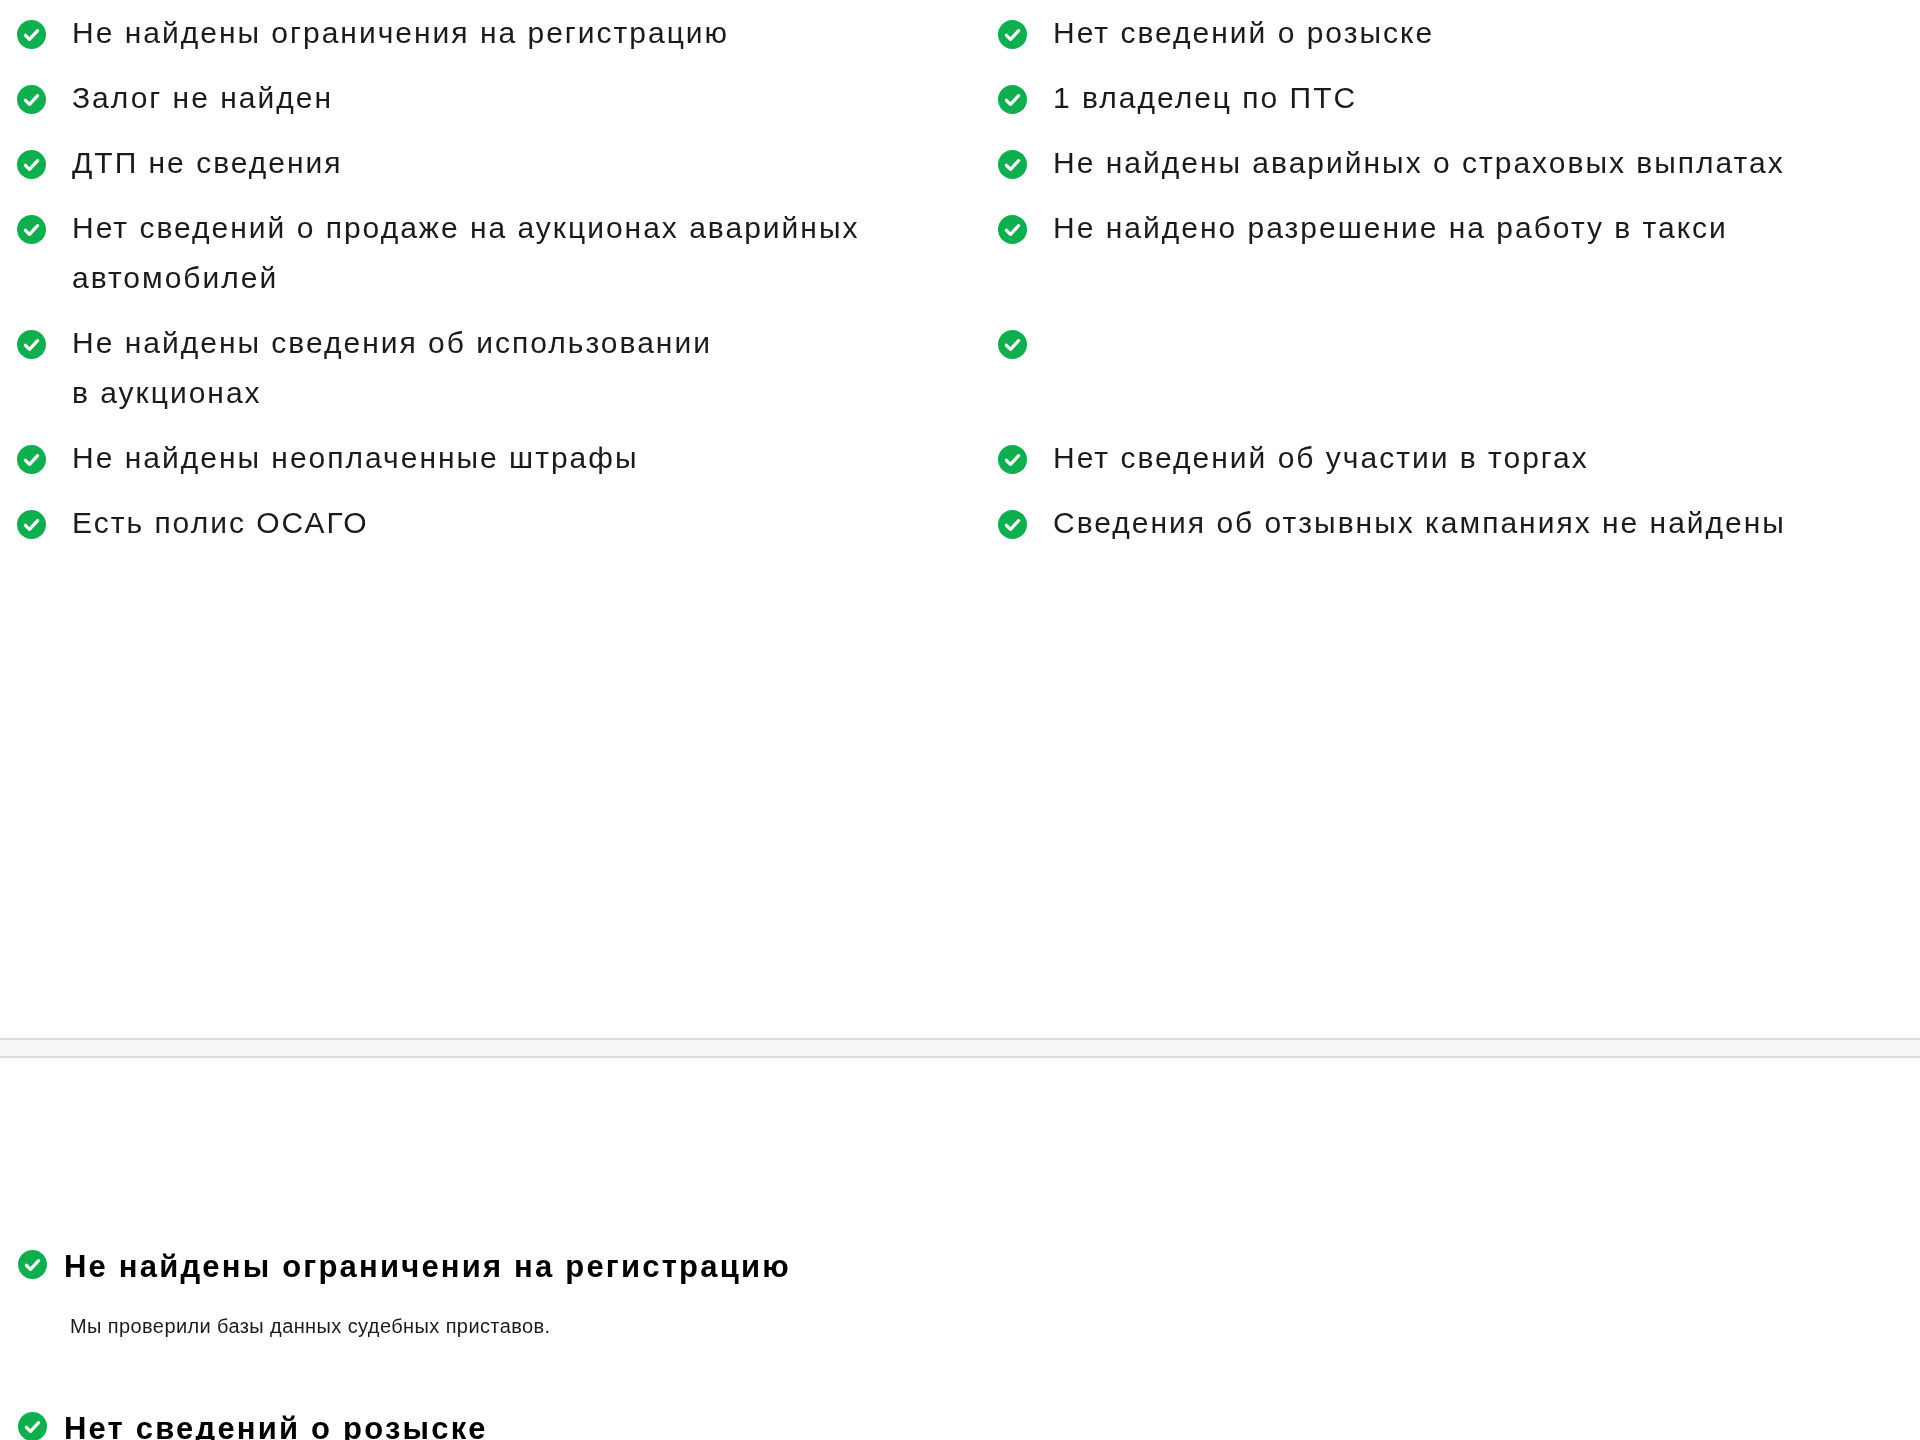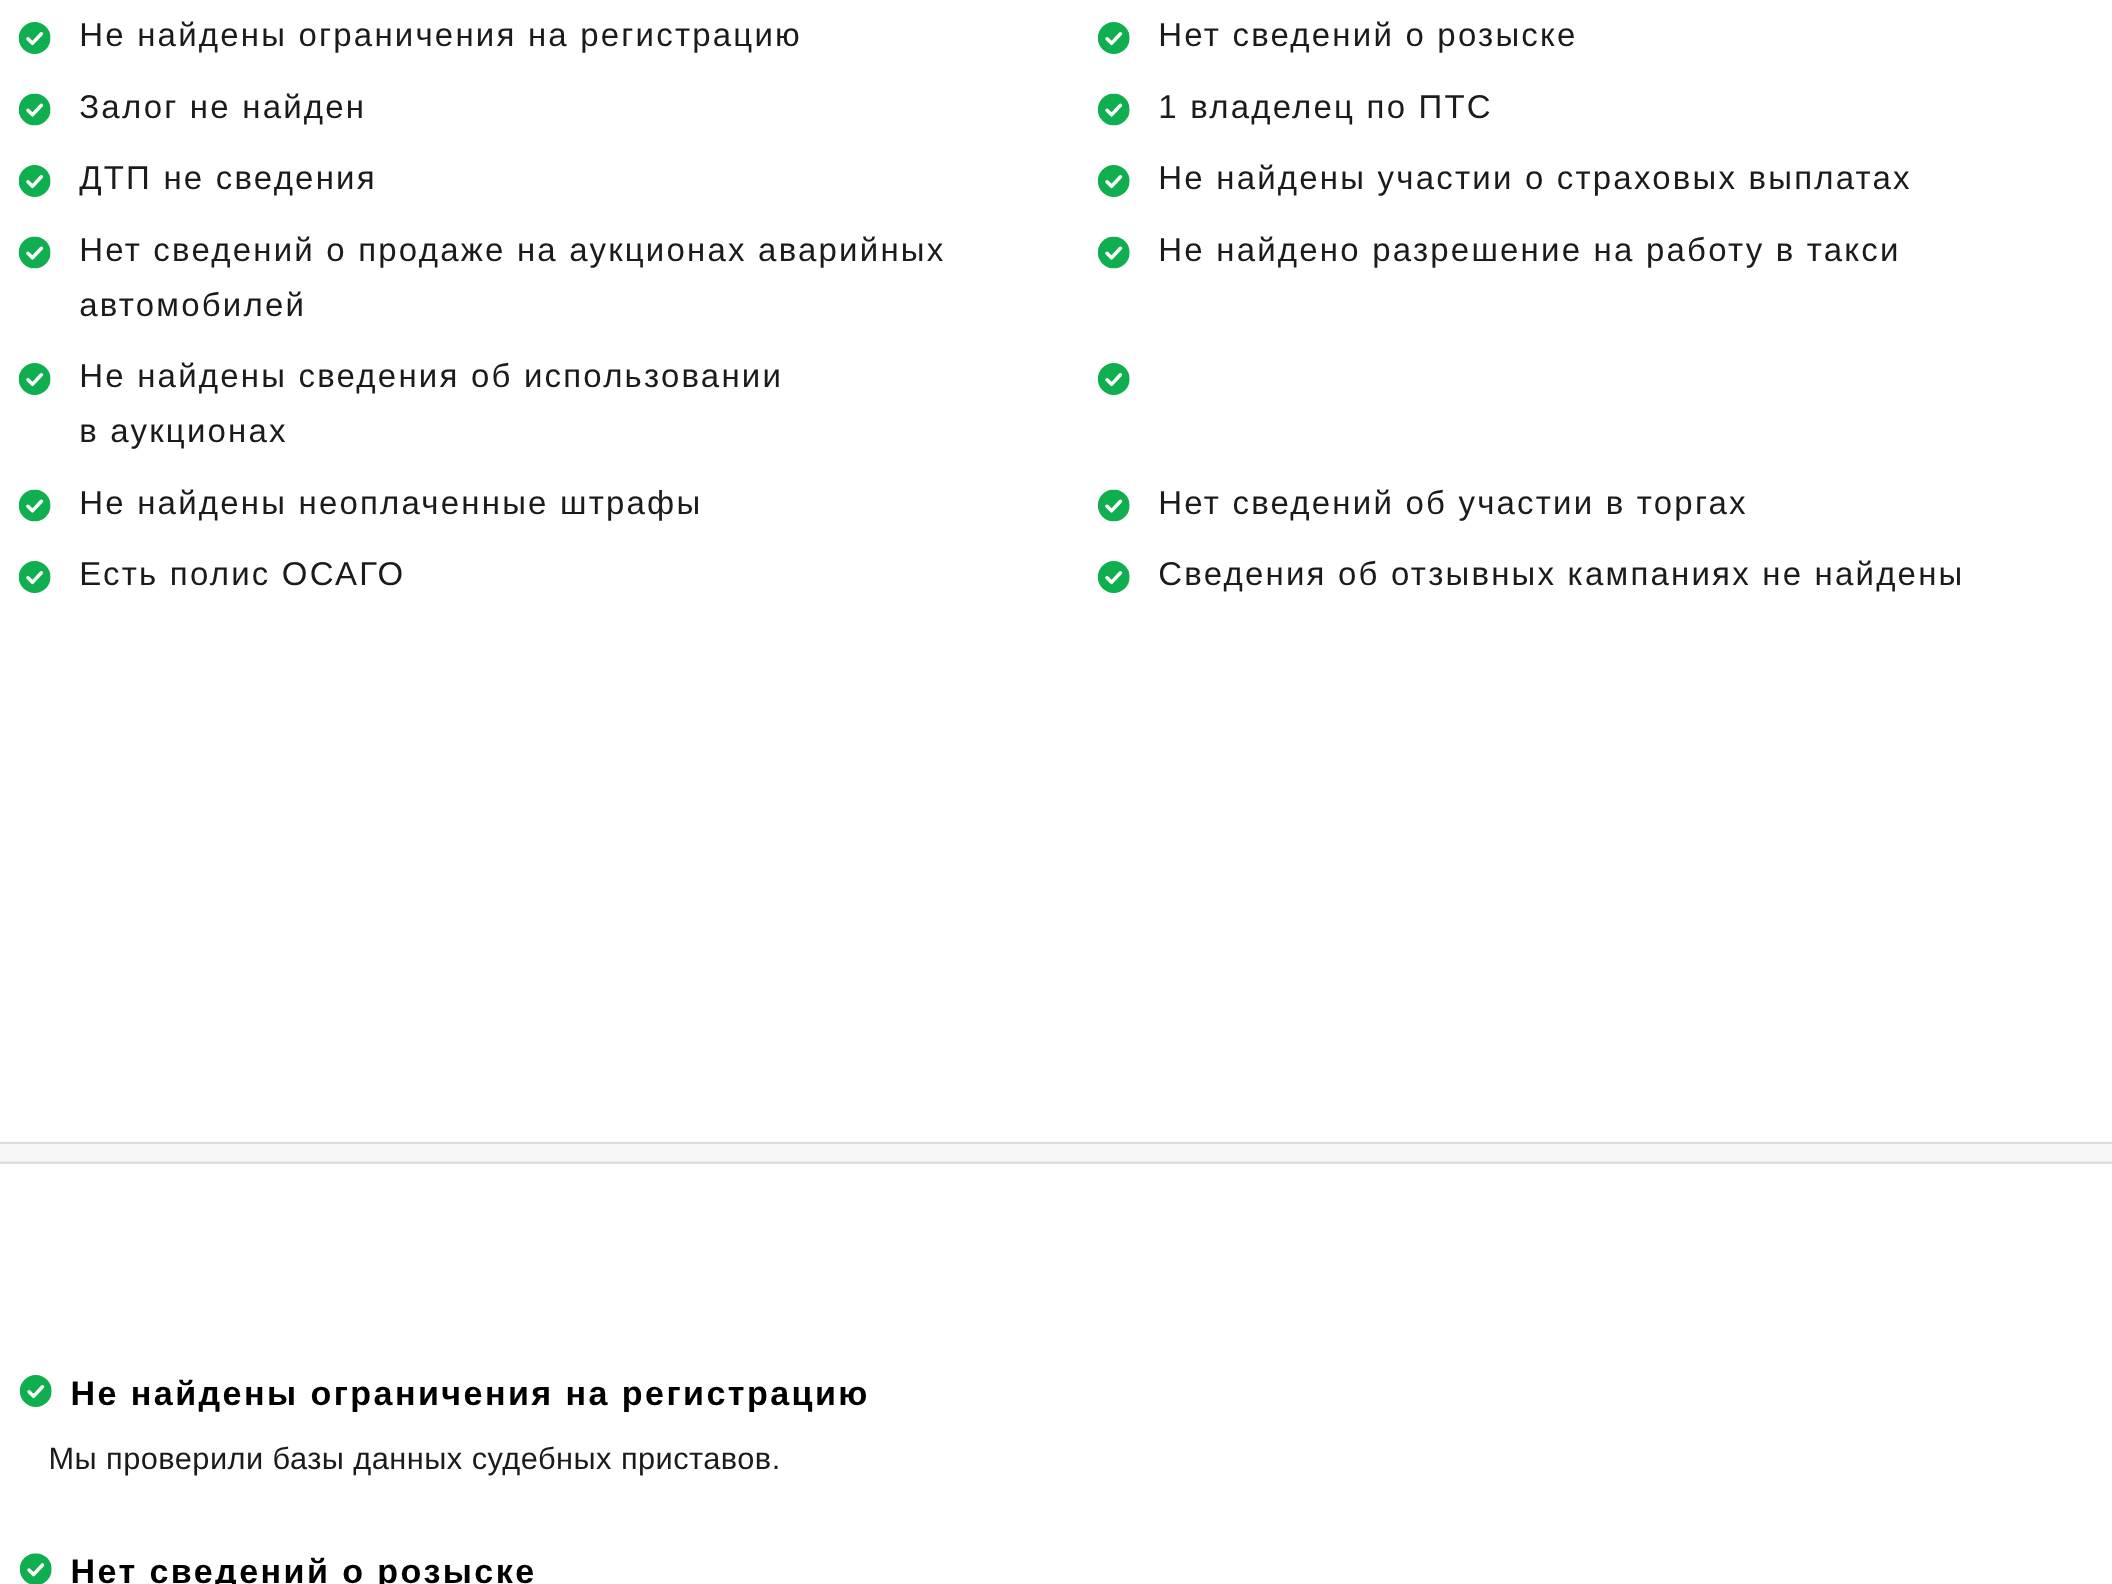--- a/index.html
+++ b/index.html
@@ -24,21 +24,21 @@
   .section-divider{height:20px;background:var(--divider-fill);
     border-top:2px solid var(--divider-border);border-bottom:2px solid var(--divider-border);}
 
   
   .details-section{padding:189px 0 0 18px;}
   .detail-item{margin-bottom:64px;}
   .detail-head{display:flex;align-items:flex-start;gap:17px;}
   .detail-icon{width:29px;height:29px;flex:none;margin-top:3px;color:var(--green);}
   .detail-icon svg{display:block;width:100%;height:100%;}
   .detail-title{font-size:31px;font-weight:700;line-height:40px;letter-spacing:2.2px;color:#000;}
-  .detail-desc{margin:20px 0 0 26px;font-size:28px;line-height:38px;letter-spacing:0.4px;color:var(--text);}
+  .detail-desc{margin:20px 0 0 52px;font-size:20px;line-height:38px;letter-spacing:0.4px;color:var(--text);}
 </style>
 </head>
 <body>
 
 <main>
 
   <section class="summary-section">
     <div class="check-grid">
   <div class="check-item">
     <span class="check-icon">
@@ -90,21 +90,21 @@
     <span class="check-label">ДТП не сведения</span>
   </div>
 
   <div class="check-item">
     <span class="check-icon">
       <svg viewBox="0 0 29 29" aria-hidden="true">
         <circle cx="14.5" cy="14.5" r="14.5" fill="currentColor"></circle>
         <path d="M8.4 15.3l4.1 4.1 8.1-8.7" stroke="#ffffff" stroke-width="3.2" fill="none" stroke-linecap="round" stroke-linejoin="round"></path>
       </svg>
     </span>
-    <span class="check-label">Не найдены участии о страховых выплатах</span>
+    <span class="check-label">Не найдены аварийных о страховых выплатах</span>
   </div>
 
   <div class="check-item">
     <span class="check-icon">
       <svg viewBox="0 0 29 29" aria-hidden="true">
         <circle cx="14.5" cy="14.5" r="14.5" fill="currentColor"></circle>
         <path d="M8.4 15.3l4.1 4.1 8.1-8.7" stroke="#ffffff" stroke-width="3.2" fill="none" stroke-linecap="round" stroke-linejoin="round"></path>
       </svg>
     </span>
     <span class="check-label">Нет сведений о продаже на аукционах аварийных

